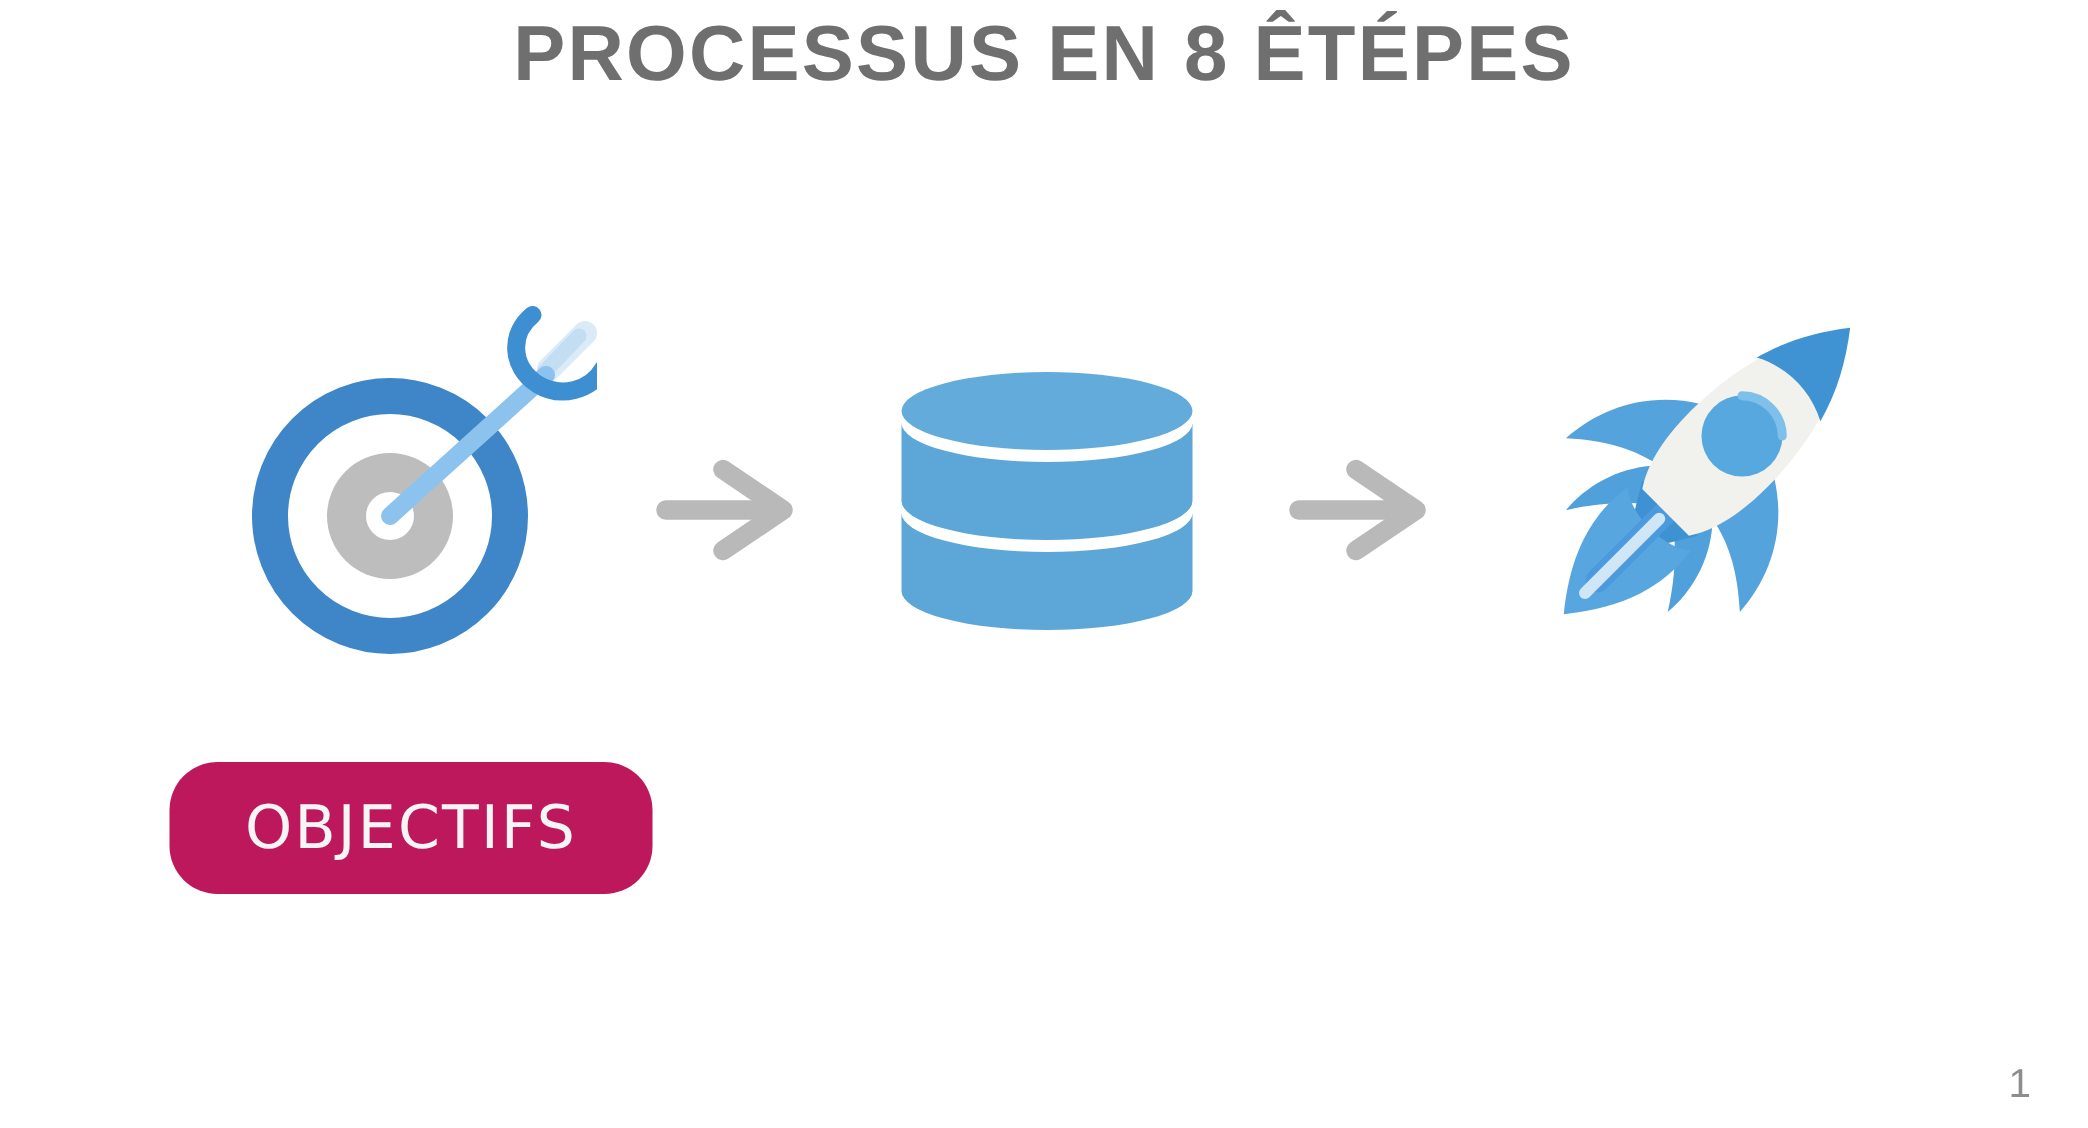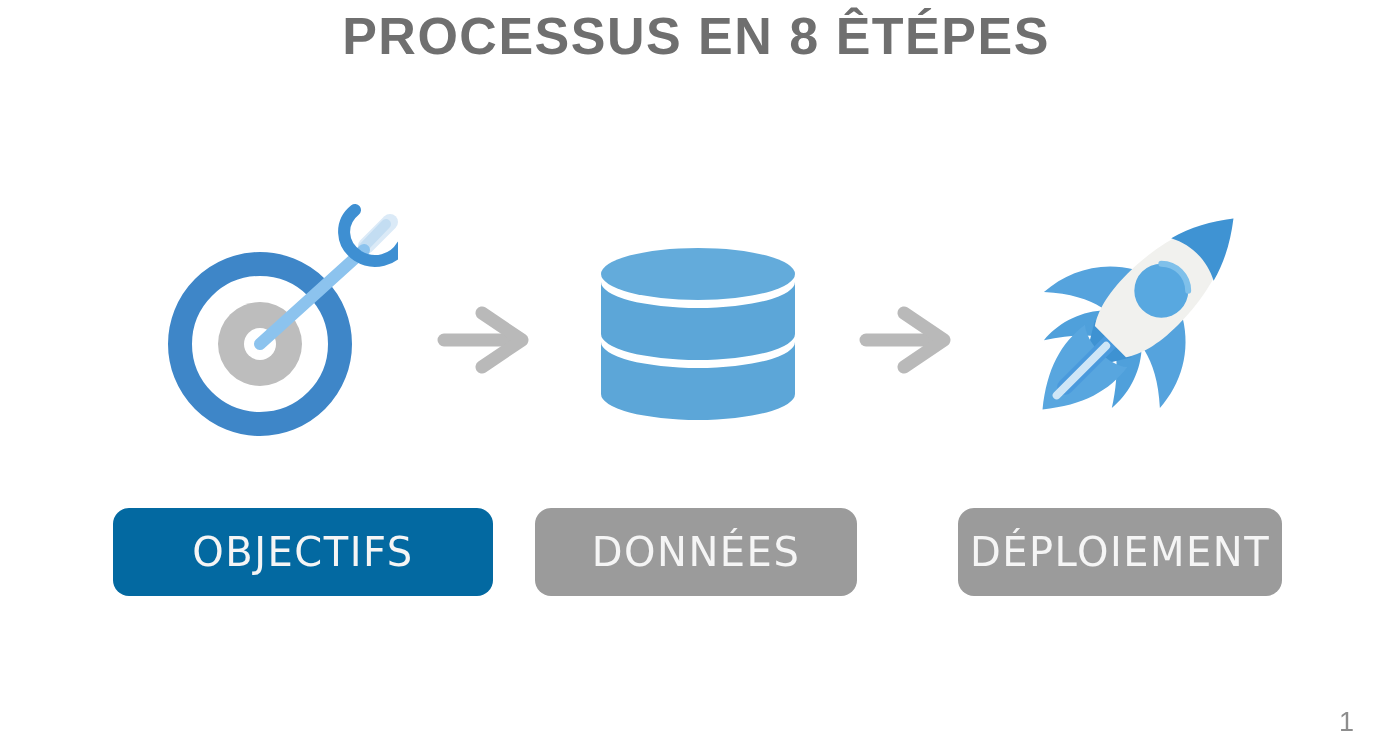--- a/index.html
+++ b/index.html
@@ -38,21 +38,21 @@
     display: flex;
     align-items: center;
     justify-content: center;
     font-family: "DejaVu Sans", "Liberation Sans", sans-serif;
     font-size: 40px;
     letter-spacing: 1.5px;
     color: #f5f5f5;
     cursor: pointer;
     padding: 0;
   }
-  .btn-objectifs   { left: 113px; width: 380px; background: #0369a1; }
+  .btn-objectifs   { left: 113px; width: 322px; background: #be185d; border-radius: 32px; }
   .btn-donnees     { left: 535px; width: 322px; background: #9b9b9b; }
   .btn-deploiement { left: 958px; width: 324px; background: #9b9b9b; }
   .page-number {
     position: absolute;
     right: 38px;
     bottom: 14px;
     font-size: 27px;
     color: #8d8d8d;
   }
 </style>
@@ -108,18 +108,16 @@
       <path d="M0,-118 C26,-84 36,-44 36,-4 C36,26 30,44 22,56 L-22,56 C-30,44 -36,26 -36,-4 C-36,-44 -26,-84 0,-118 Z" fill="#f1f1ee"></path>
 
       <path d="M0,-118 C14,-100 24,-82 30,-60 C11,-70 -11,-70 -30,-60 C-24,-82 -14,-100 0,-118 Z" fill="#3f93d3"></path>
 
       <circle cx="0" cy="-16" r="27" fill="#58a8e0"></circle>
       <path d="M-19,-35 A27,27 0 0 1 19,-35" fill="none" stroke="#7fc0ea" stroke-width="6" stroke-linecap="round"></path>
     </g>
   </svg>
 
   <button class="step-btn btn-objectifs">OBJECTIFS</button>
-  <button class="step-btn btn-donnees">DONNÉES</button>
-  <button class="step-btn btn-deploiement">DÉPLOIEMENT</button>
 
   <div class="page-number">1</div>
 
 </div>
 
 </body></html>

